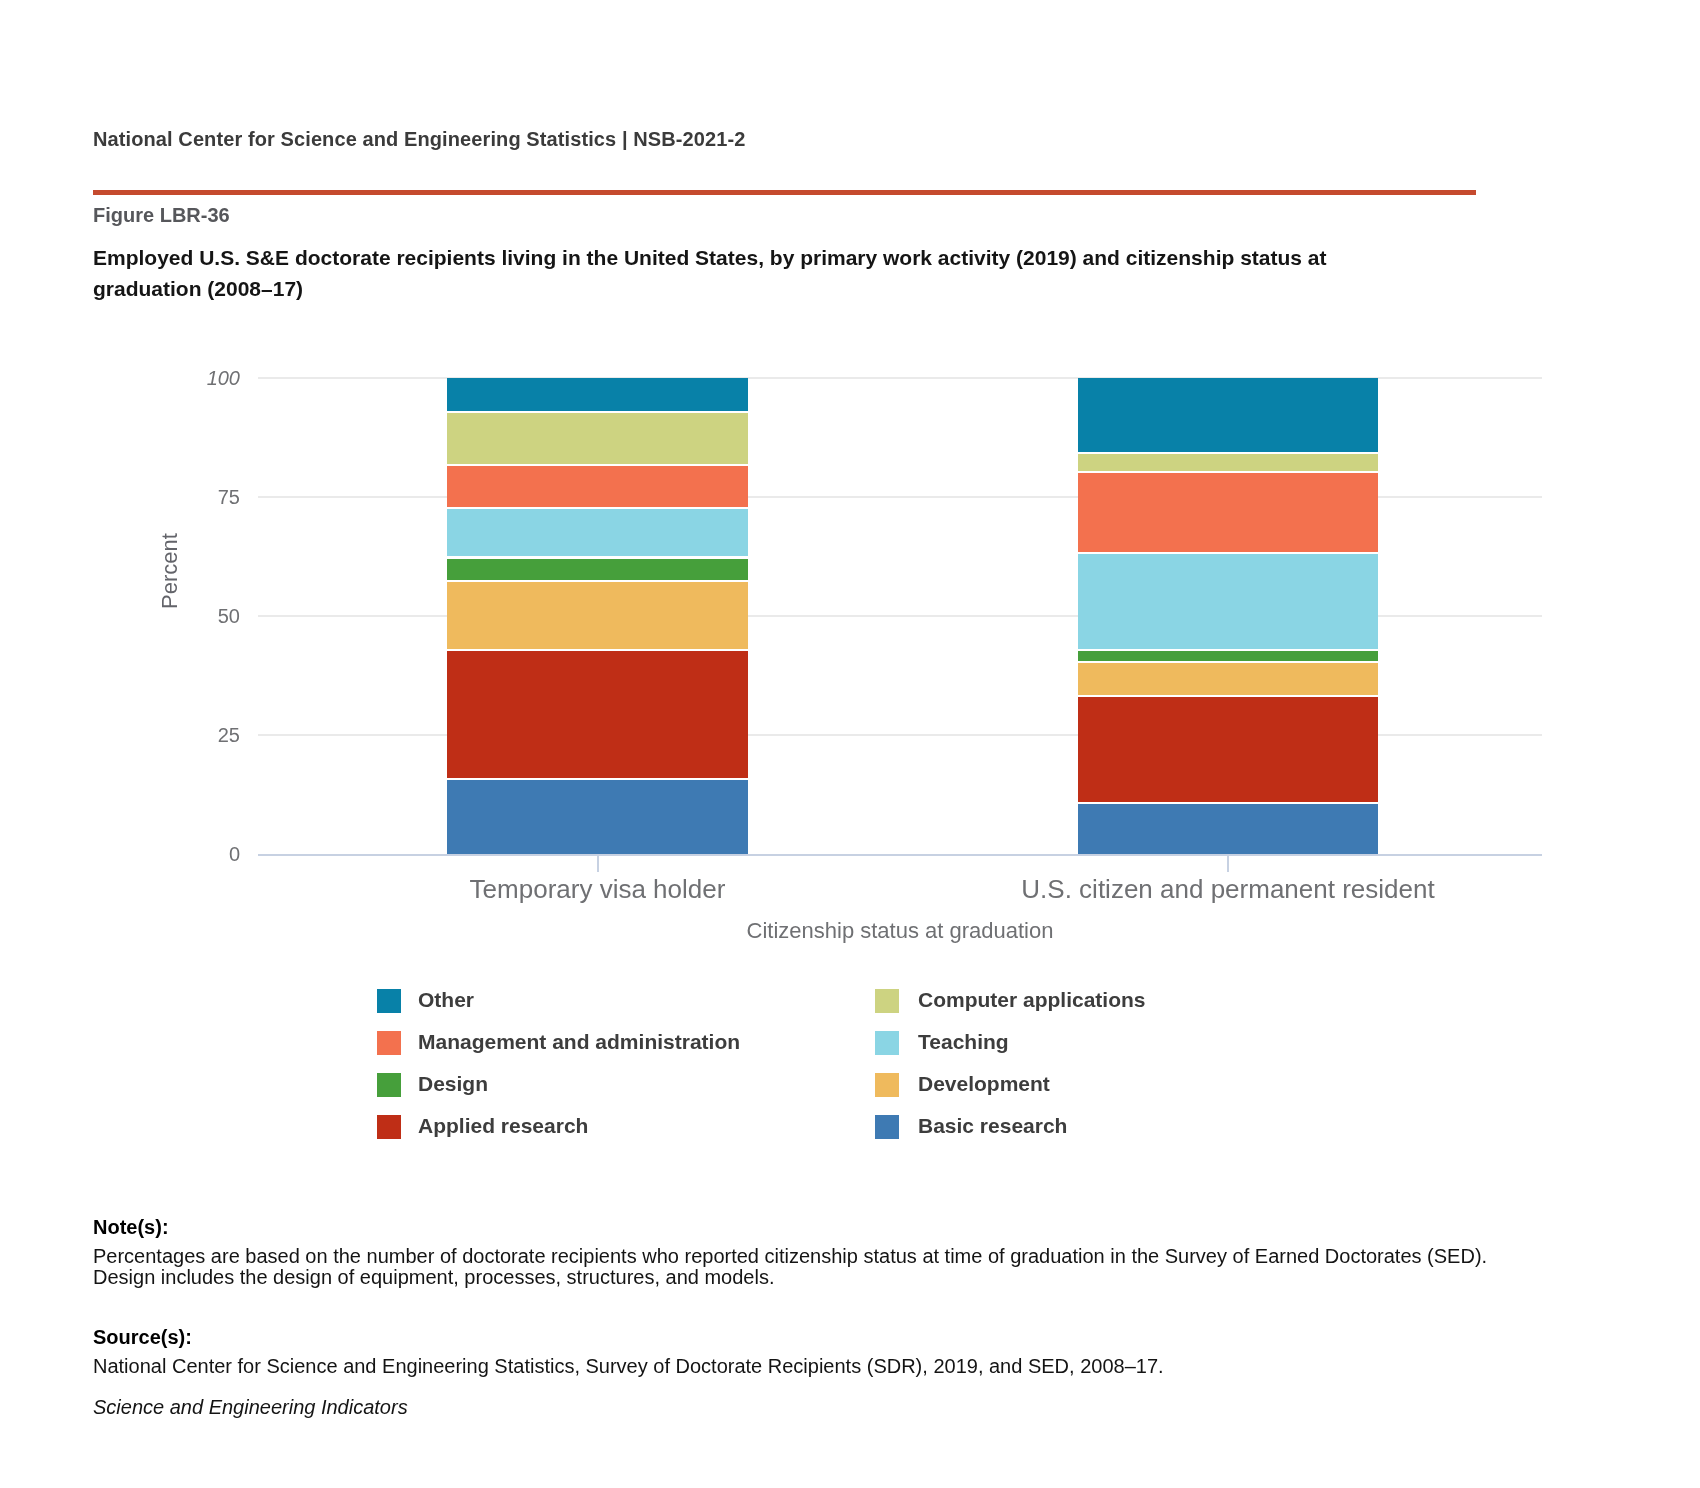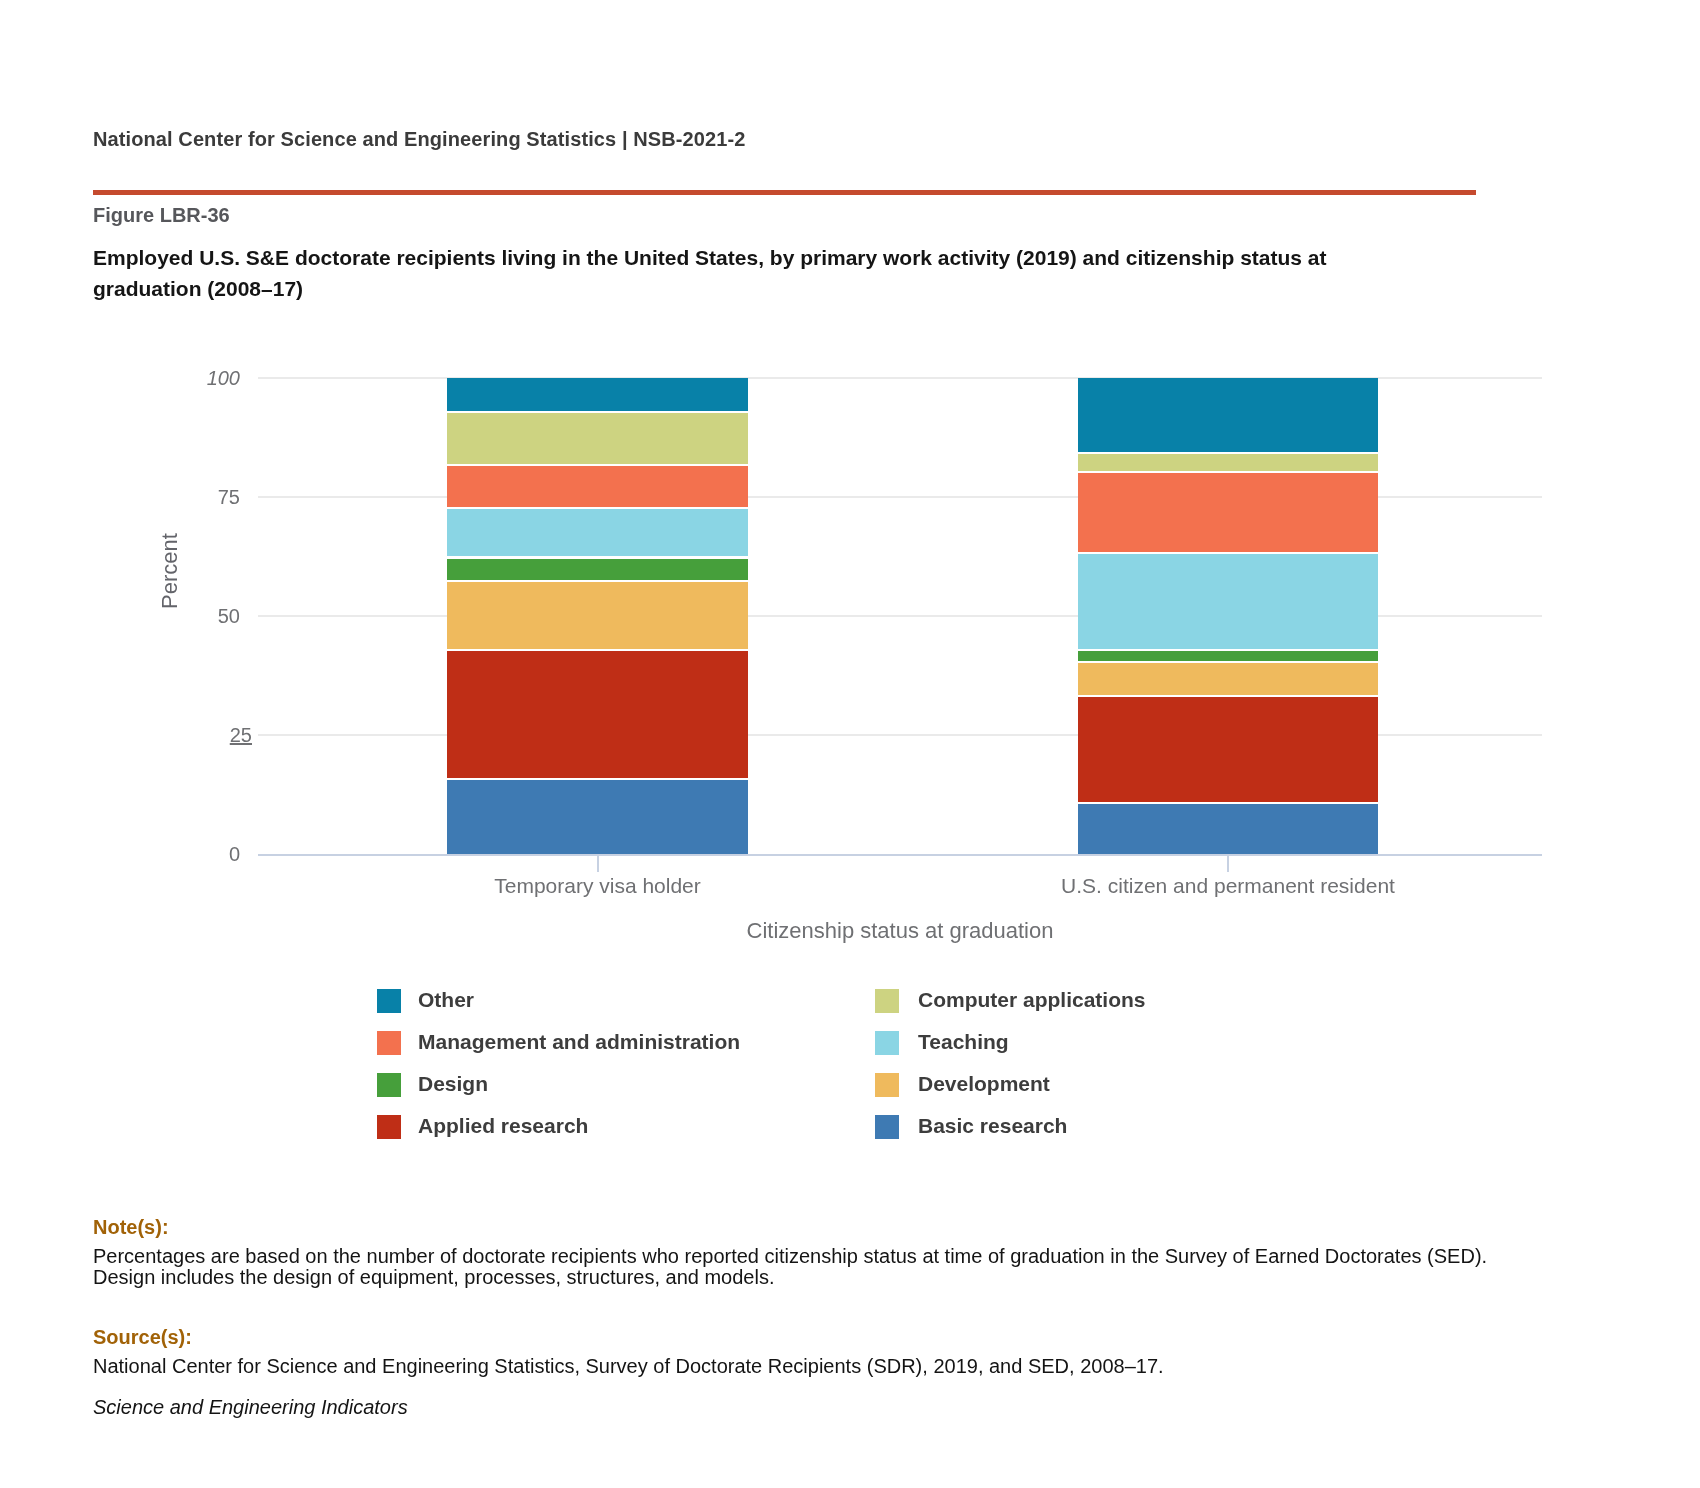--- a/index.html
+++ b/index.html
@@ -20,44 +20,44 @@
     left:70px;top:514px;width:200px;text-align:center;font-size:22px;color:#63646a;
     transform:rotate(-90deg);
   }
   .x-axis-title{left:600px;top:874px;width:600px;text-align:center;font-size:22px;color:#6f7073;}
   .gridline{left:258px;width:1284px;height:2px;background:#eaeaea;}
   .axis-line{left:258px;width:1284px;height:2px;background:#c7d1e2;}
   .ytick-label{width:70px;text-align:right;font-size:20px;color:#6f7073;line-height:24px;}
   .bar-segment{box-sizing:border-box;}
   .bar-segment.gap{border-top:2px solid #ffffff;}
   .cat-tick{width:2px;height:16px;background:#c7d1e2;}
-  .cat-label{width:620px;text-align:center;font-size:21px;color:#6f7073;}
+  .cat-label{width:620px;text-align:center;font-size:26px;color:#6f7073;}
   .legend-swatch{width:24px;height:24px;}
   .legend-label{font-size:21px;font-weight:700;color:#3d3d3d;line-height:26px;}
-  .notes-heading{left:93px;font-size:20px;font-weight:700;color:#a16207;}
+  .notes-heading{left:93px;font-size:20px;font-weight:700;color:#000000;}
   .notes-body{left:93px;width:1408px;font-size:20px;color:#141414;line-height:21px;}
   .footer-italic{left:93px;top:1352px;font-size:20px;font-style:italic;color:#141414;}
 </style>
 </head>
 <body>
 
 <div class="page">
 
   <div class="abs report-header">National Center for Science and Engineering Statistics  |  NSB-2021-2</div>
   <div class="abs header-rule"></div>
 
   <div class="abs figure-label">Figure LBR-36</div>
   <div class="abs figure-title">Employed U.S. S&amp;E doctorate recipients living in the United States, by primary work activity (2019) and citizenship status at graduation (2008–17)</div>
 
   <div class="abs y-axis-title">Percent</div>
 
   <div id="chart-layer" class="abs" style="left:0;top:0;width:1700px;height:1488px;">
       <div class="abs ytick-label" style="left: 170px; top: 798px;">0</div>
       <div class="abs gridline" style="top: 690px;"></div>
-      <div class="abs ytick-label" style="left: 182px; top: 679px; text-decoration: underline;">25</div>
+      <div class="abs ytick-label" style="left: 170px; top: 679px;">25</div>
       <div class="abs gridline" style="top: 571px;"></div>
       <div class="abs ytick-label" style="left: 170px; top: 560px;">50</div>
       <div class="abs gridline" style="top: 452px;"></div>
       <div class="abs ytick-label" style="left: 170px; top: 441px;">75</div>
       <div class="abs gridline" style="top: 333px;"></div>
       <div class="abs ytick-label" style="left: 170px; top: 322px; font-style: italic;">100</div>
       <div class="abs bar-segment" style="left: 447px; width: 301px; top: 334px; height: 33.32px; background: rgb(8, 129, 168);"></div>
       <div class="abs bar-segment gap" style="left: 447px; width: 301px; top: 367.32px; height: 52.36px; background: rgb(205, 211, 129);"></div>
       <div class="abs bar-segment gap" style="left: 447px; width: 301px; top: 419.68px; height: 42.84px; background: rgb(243, 113, 78);"></div>
       <div class="abs bar-segment gap" style="left: 447px; width: 301px; top: 462.52px; height: 49.98px; background: rgb(138, 213, 228);"></div>

